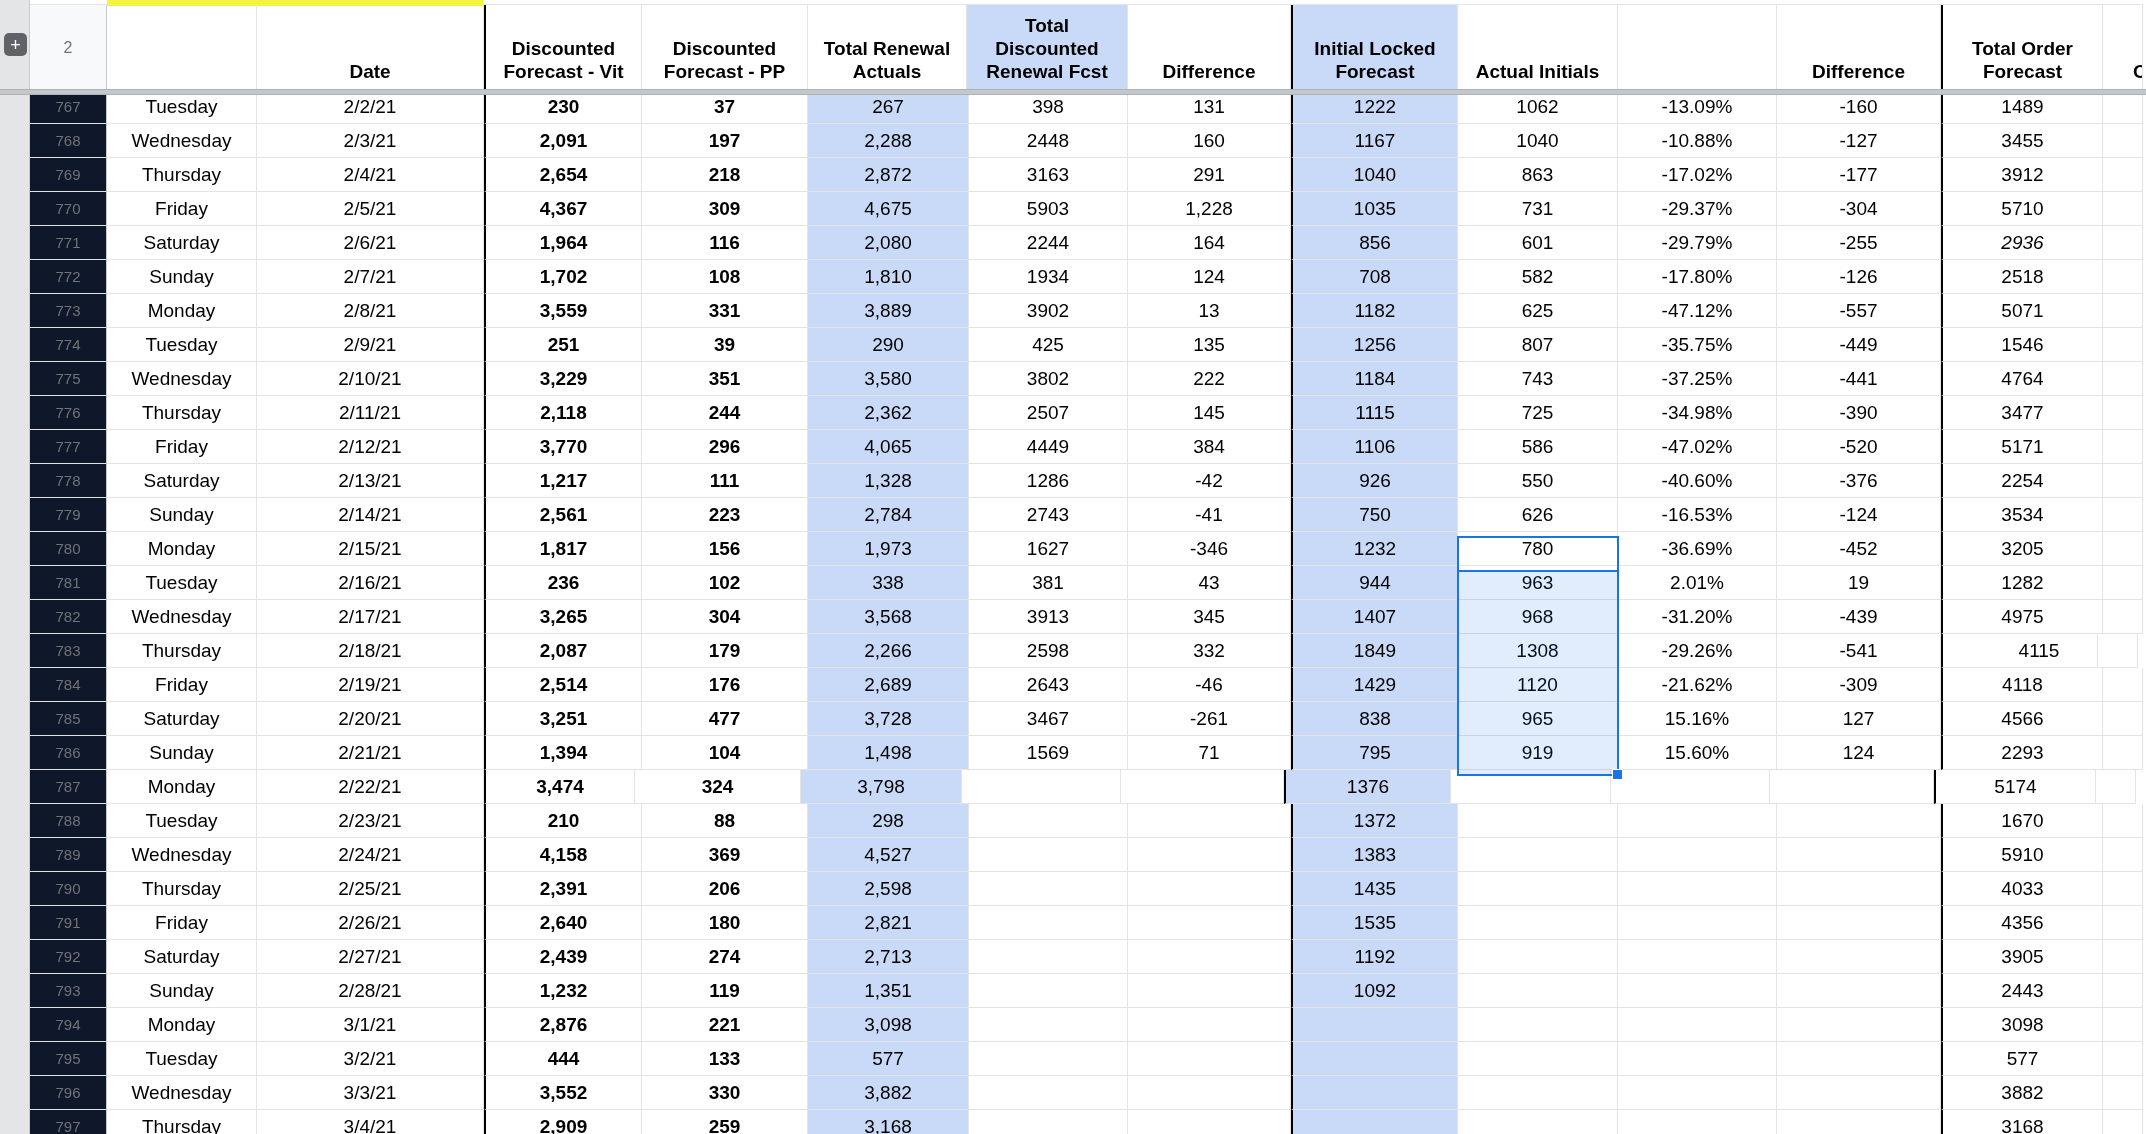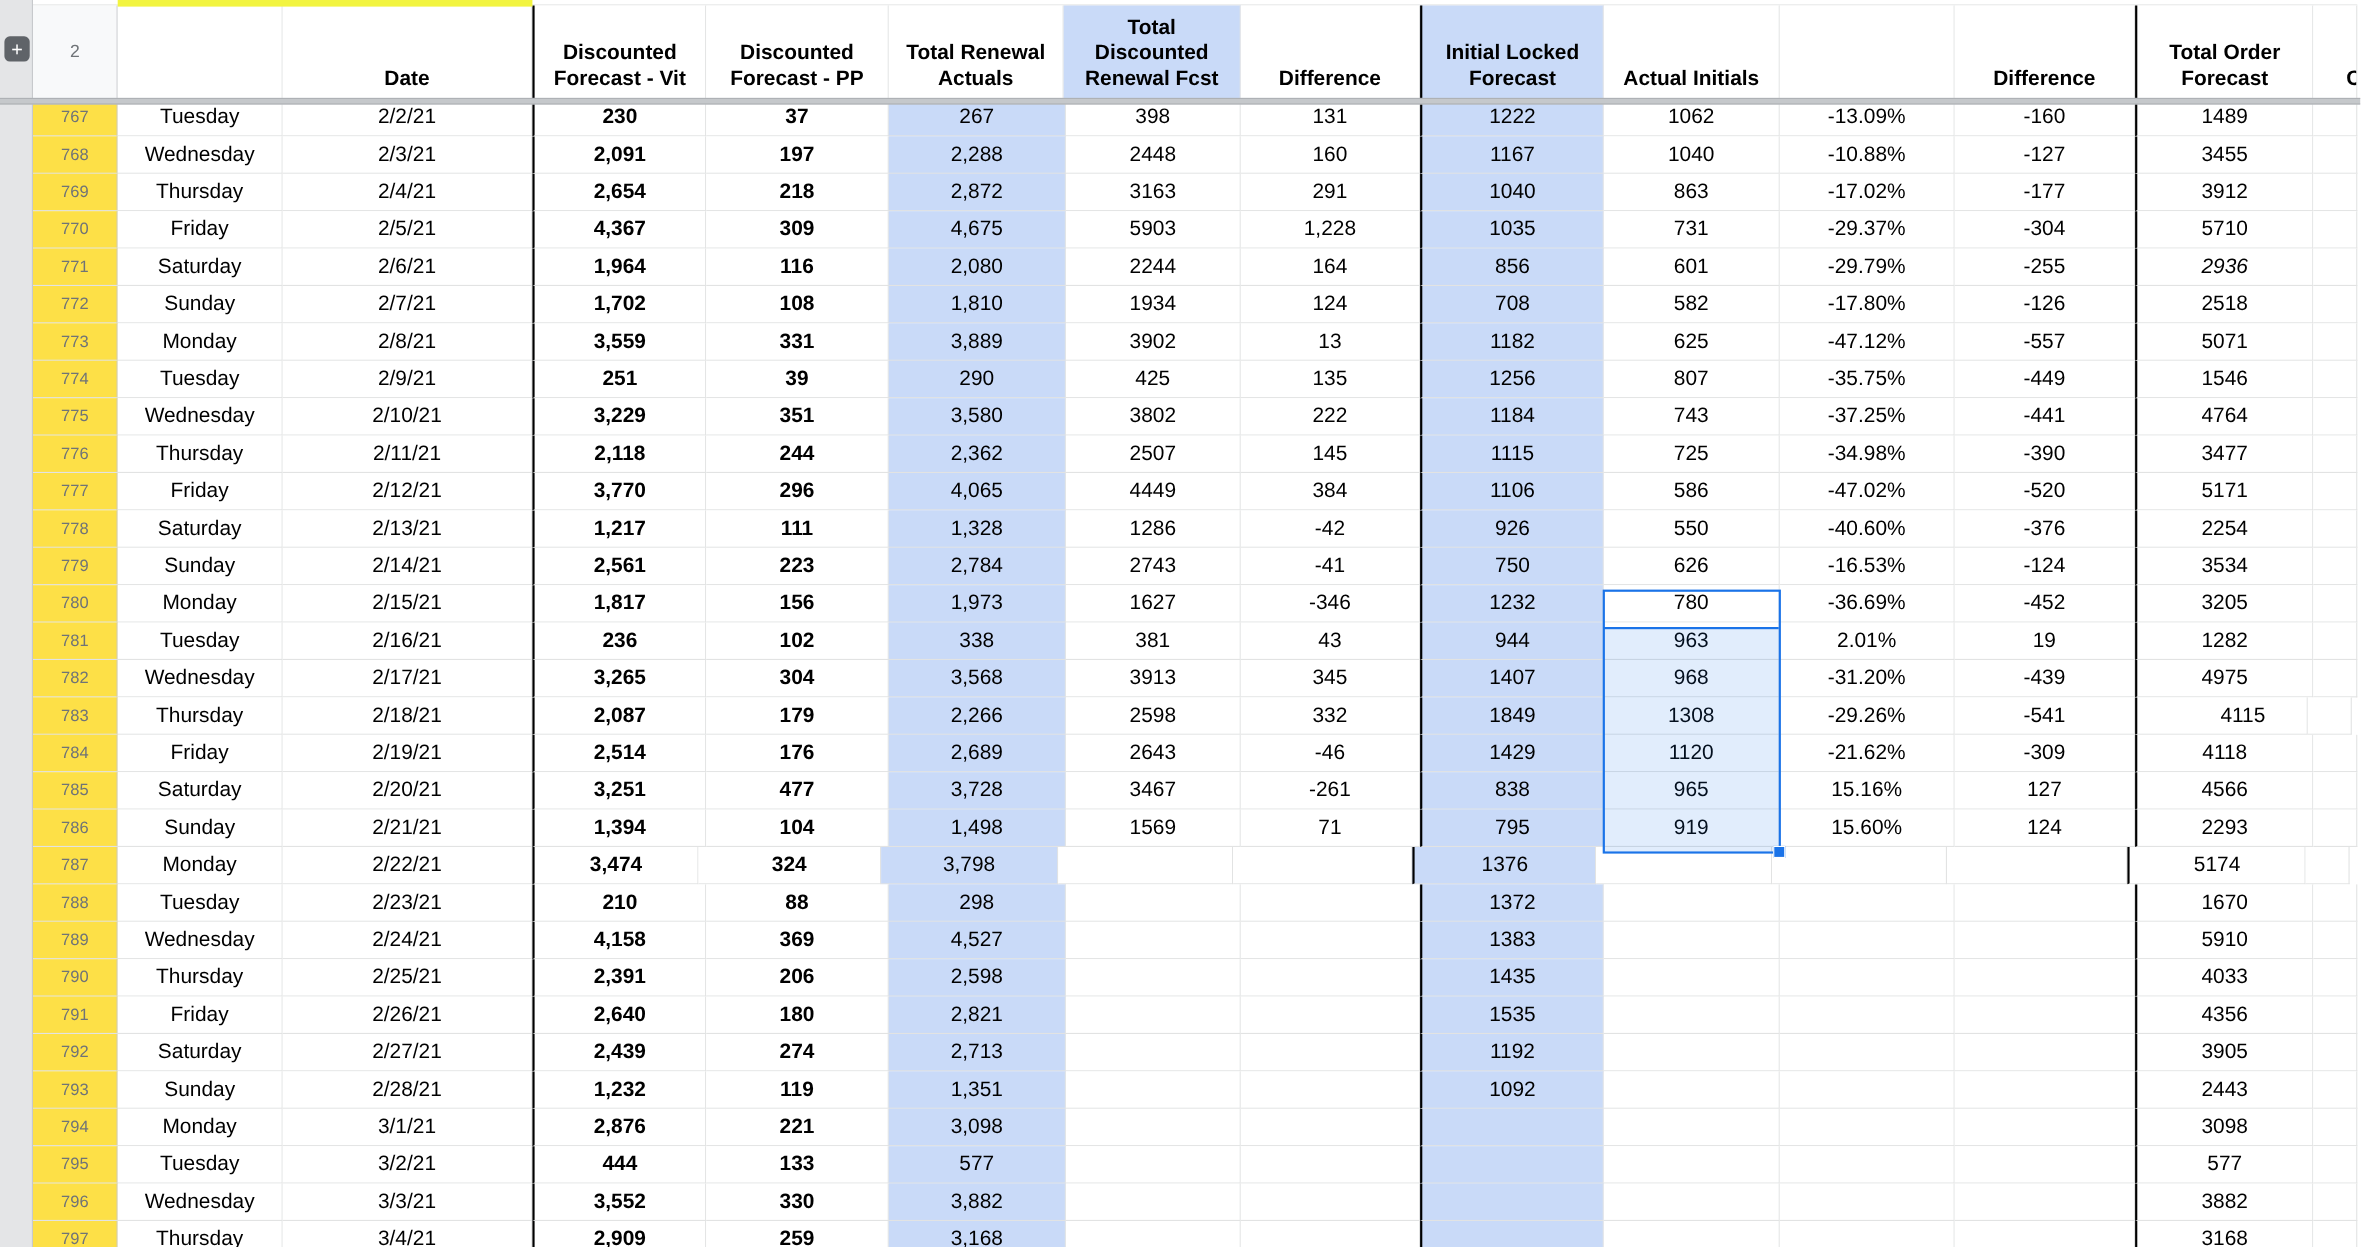--- a/index.html
+++ b/index.html
@@ -13,21 +13,21 @@
           background:#5f6368;color:#fff;font-size:18px;line-height:22px;text-align:center;padding:0;cursor:pointer;}
 
   
   #grid{position:absolute;left:30px;top:0;z-index:1;}
   #header-row{display:flex;margin-top:4px;height:85px;border-top:1px solid #e2e3e3;box-sizing:content-box;}
   .hcell{box-sizing:border-box;border-right:1px solid #e2e3e3;display:flex;align-items:flex-end;justify-content:center;
          text-align:center;padding:0 4px 7px 4px;font-weight:700;font-size:19px;line-height:23px;background:#fff;}
   .row{display:flex;height:34px;}
   .cell{box-sizing:border-box;border-right:1px solid #e2e3e3;border-bottom:1px solid #e2e3e3;
         display:flex;align-items:center;justify-content:center;font-size:19px;background:#fff;}
-  .rowhead{box-sizing:border-box;width:77px;background:#fde047;border-right:1px solid #c7c9cc;border-bottom:1px solid #e2e3e3;
+  .rowhead{box-sizing:border-box;width:77px;background:#0f172a;border-right:1px solid #c7c9cc;border-bottom:1px solid #e2e3e3;
         display:flex;align-items:center;justify-content:center;font-size:15px;color:#6f7377;}
   #frozen-rowhead{box-sizing:border-box;width:77px;background:#f8f9fa;border-right:1px solid #c7c9cc;
         display:flex;align-items:center;justify-content:center;font-size:16px;color:#6f7377;}
 
   
   .col-vit,.col-pp{font-weight:700;}
   .c-blue{background:#c9daf8 !important;}
   .b-black{border-left:2px solid #000;}
   .hcell.col-partial{justify-content:flex-start;padding-left:30px;overflow:hidden;}
 

